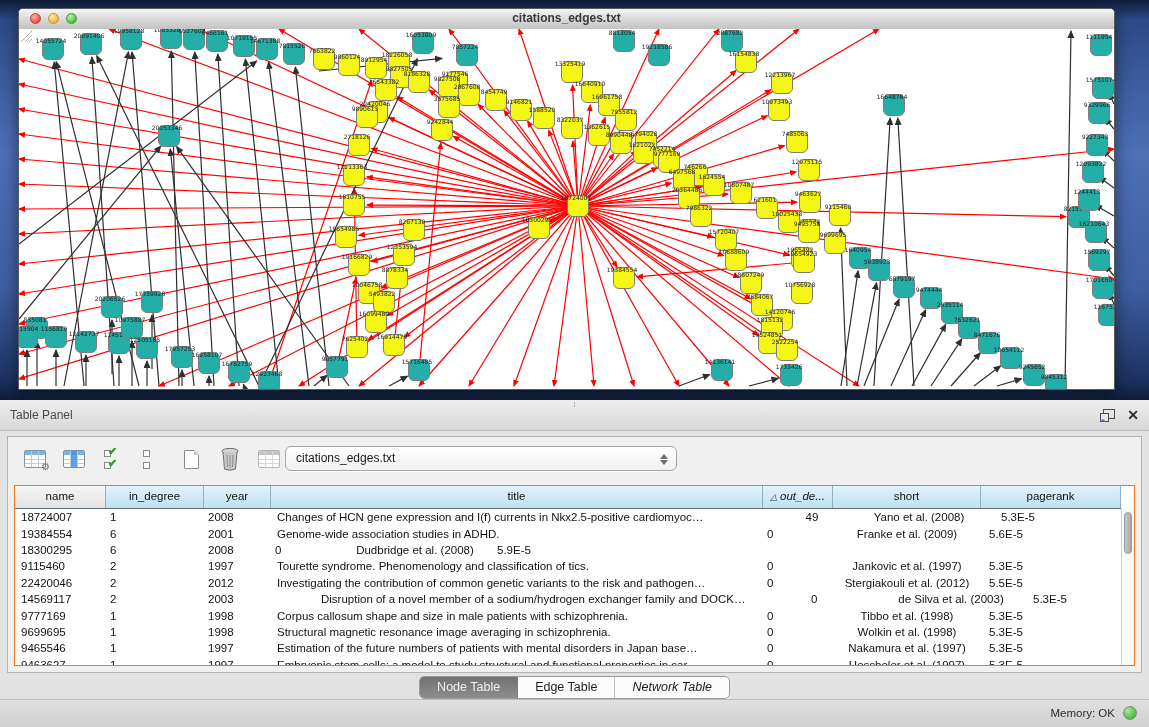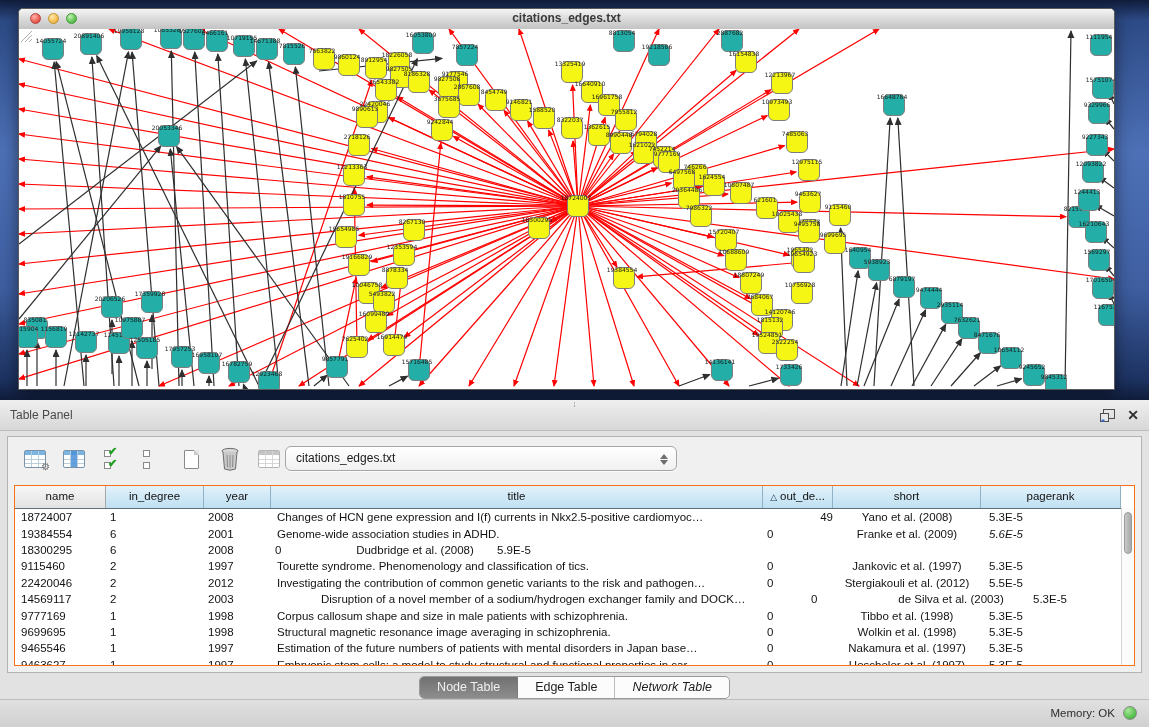--- a/index.html
+++ b/index.html
@@ -872,42 +872,42 @@
             </span>
         </div>
       </div>
 
       <div class="tablewrap">
         <div class="thead" id="thead">
             <div class="th c0" style="flex: 0 0 91px;">name</div>
             <div class="th c1" style="flex: 0 0 98px;">in_degree</div>
             <div class="th c2" style="flex: 0 0 67px;">year</div>
             <div class="th c3" style="flex: 0 0 492px;">title</div>
-            <div class="th c4" style="flex: 0 0 70px;"><span class="sort">△</span>out_de...</div>
+            <div class="th c4" style="flex: 0 0 70px; font-style: italic;"><span class="sort">△</span>out_de...</div>
             <div class="th c5" style="flex: 0 0 148px;">short</div>
             <div class="th c6" style="flex: 1 1 0%;">pagerank</div>
           </div>
         <div class="tbody" id="tbody">
             <div class="tr">
               <div class="td" style="flex: 0 0 91px; text-align: left; padding-left: 6px;">18724007</div>
               <div class="td" style="flex: 0 0 98px; text-align: left; padding-left: 4px;">1</div>
               <div class="td" style="flex: 0 0 67px; text-align: left; padding-left: 4px;">2008</div>
               <div class="td" style="flex: 0 0 492px; text-align: left; padding-left: 6px;">Changes of HCN gene expression and I(f) currents in Nkx2.5-positive cardiomyoc…</div>
-              <div class="td" style="flex: 0 0 70px; text-align: right; padding-left: 4px;">49</div>
+              <div class="td" style="flex: 0 0 70px; text-align: center; padding-left: 4px; margin-left: 12px;">49</div>
               <div class="td" style="flex: 0 0 148px; text-align: center; padding-left: 0px;">Yano et al. (2008)</div>
               <div class="td" style="flex: 1 1 0%; text-align: left; padding-left: 8px;">5.3E-5</div>
             </div>
             <div class="tr">
               <div class="td" style="flex: 0 0 91px; text-align: left; padding-left: 6px;">19384554</div>
               <div class="td" style="flex: 0 0 98px; text-align: left; padding-left: 4px;">6</div>
               <div class="td" style="flex: 0 0 67px; text-align: left; padding-left: 4px;">2001</div>
               <div class="td" style="flex: 0 0 492px; text-align: left; padding-left: 6px;">Genome-wide association studies in ADHD.</div>
               <div class="td" style="flex: 0 0 70px; text-align: left; padding-left: 4px;">0</div>
               <div class="td" style="flex: 0 0 148px; text-align: center; padding-left: 0px;">Franke et al. (2009)</div>
-              <div class="td" style="flex: 1 1 0%; text-align: left; padding-left: 8px; font-style: italic;">5.6E-5</div>
+              <div class="td" style="flex: 1 1 0%; text-align: left; padding-left: 8px;">5.6E-5</div>
             </div>
             <div class="tr">
               <div class="td" style="flex: 0 0 91px; text-align: left; padding-left: 6px;">18300295</div>
               <div class="td" style="flex: 0 0 98px; text-align: left; padding-left: 4px;">6</div>
               <div class="td" style="flex: 0 0 67px; text-align: left; padding-left: 4px;">2008</div>
               <div class="td" style="flex: 0 0 70px; text-align: left; padding-left: 4px;">0</div>
               <div class="td" style="flex: 0 0 148px; text-align: center; padding-left: 0px;">Dudbridge et al. (2008)</div>
               <div class="td" style="flex: 1 1 0%; text-align: left; padding-left: 8px;">5.9E-5</div>
             </div>
             <div class="tr">

